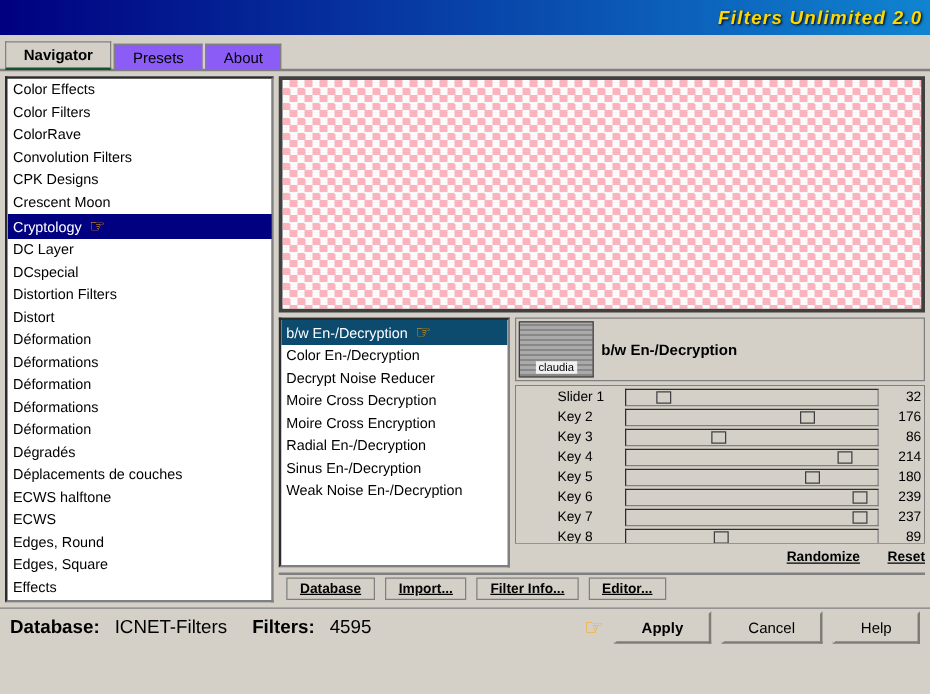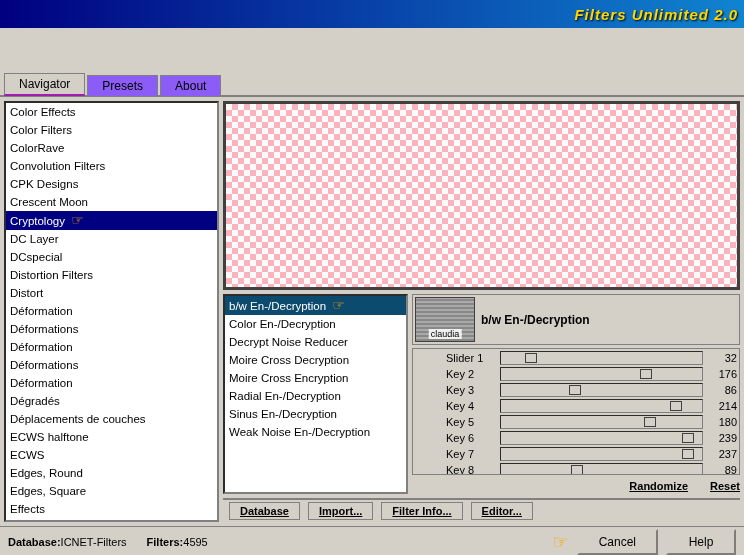--- a/index.html
+++ b/index.html
@@ -46,24 +46,23 @@
       border-bottom: none;
       padding: 3px 14px;
       cursor: pointer;
       font-size: 12px;
       margin-right: 2px;
       position: relative;
       bottom: -1px;
     }
     .tab.active {
       background: #d4d0c8;
-      font-weight: normal;
+      font-weight: bold;
       z-index: 1;
-      border-bottom: 2px solid #a21caf;
-      margin-top: 40px;
+      border-bottom: 2px solid #14532d;
     }
     .tab:not(.active) {
       background: #8b5cf6;
     }
 
     
     .main-content {
       display: flex;
       height: calc(555px - 28px - 32px - 36px - 30px);
       padding: 4px;
@@ -299,23 +298,23 @@
     .status-bar {
       height: 30px;
       background: #d4d0c8;
       border-top: 1px solid #808080;
       display: flex;
       align-items: center;
       gap: 20px;
       padding: 0 8px;
     }
     .status-item {
-      font-size: 11px;
-      display: flex;
-      gap: 0;
+      font-size: 15px;
+      display: flex;
+      gap: 12px;
     }
     .status-label { font-weight: bold; }
     .action-btn {
       padding: 4px 20px;
       border: 2px outset #d4d0c8;
       background: #d4d0c8;
       cursor: pointer;
       font-size: 12px;
       min-width: 70px;
     }
@@ -510,16 +509,17 @@
     <span>ICNET-Filters</span>
   </div>
   <div class="status-item">
     <span class="status-label">Filters:</span>
     <span>4595</span>
   </div>
   <div style="flex:1"></div>
   <div style="display:flex; gap:8px; align-items:center;">
 
     <span style="font-size:18px; color:#ffa500;">☞</span>
+    <button class="action-btn apply">Apply</button>
     <button class="action-btn">Cancel</button>
     <button class="action-btn">Help</button>
   </div>
 </div>
 
 </body></html>

